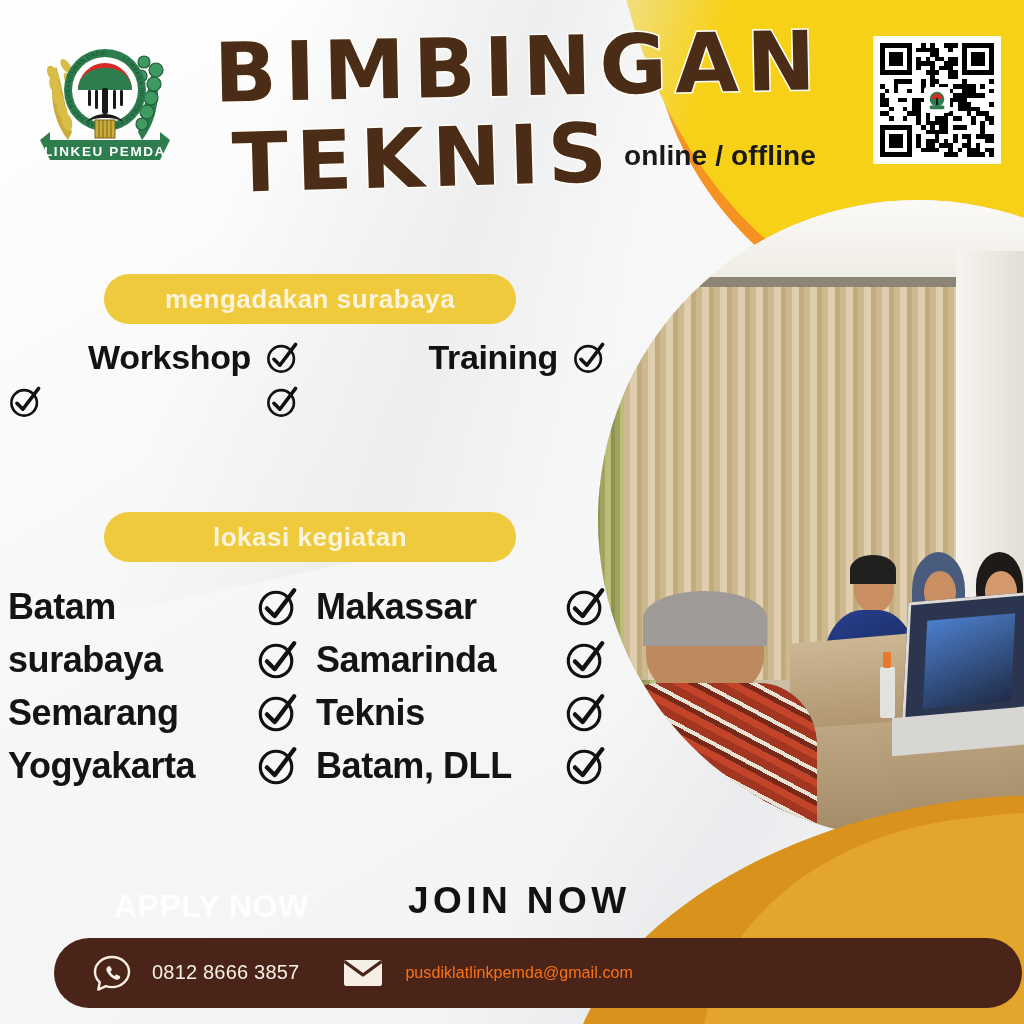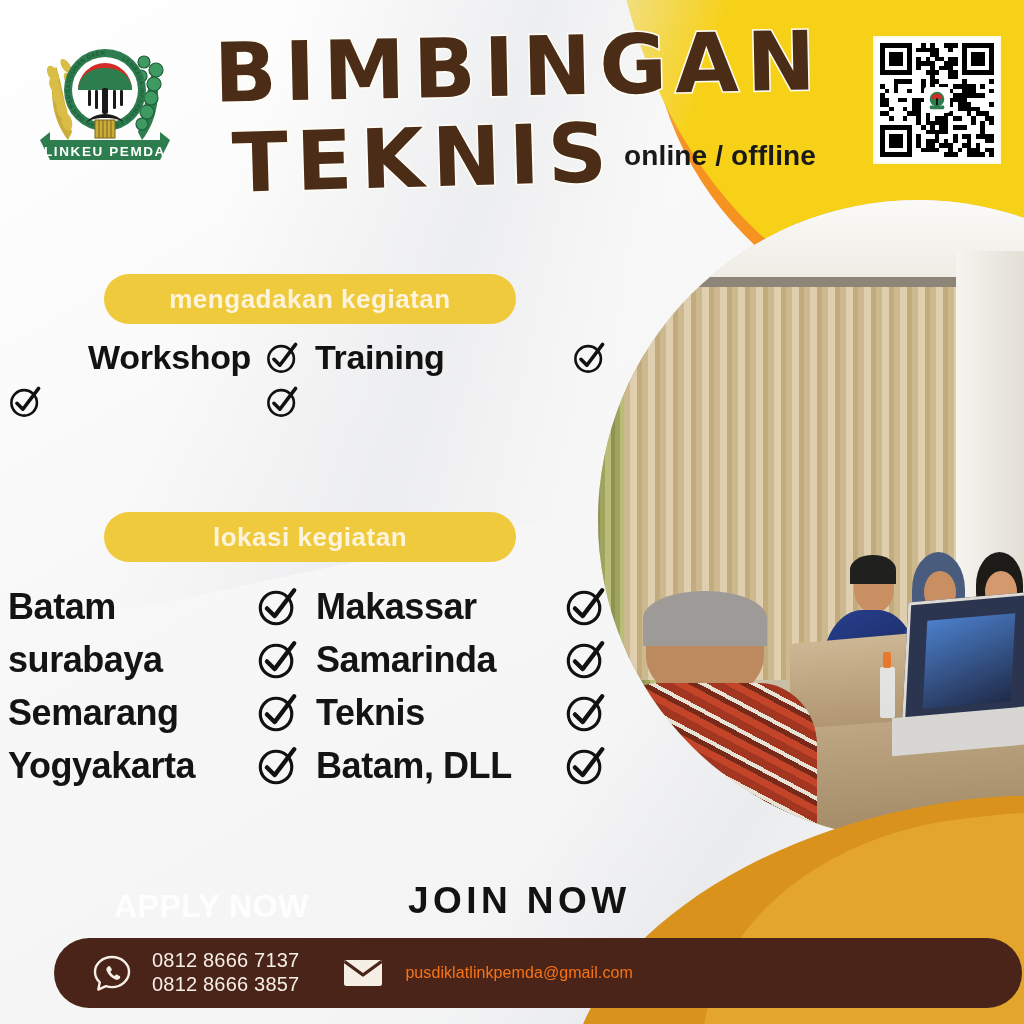--- a/index.html
+++ b/index.html
@@ -1055,31 +1055,31 @@
     <div class="qr-logo">
       <svg viewBox="0 0 24 24" width="22" height="22" aria-hidden="true">
         <circle cx="12" cy="11" r="8" fill="#2E7D4F"></circle>
         <path d="M12 5 a6 6 0 0 1 6 6 h-12 a6 6 0 0 1 6 -6z" fill="#D42B27"></path>
         <rect x="11" y="10" width="2" height="8" fill="#111"></rect>
         <rect x="4" y="18" width="16" height="4" rx="1.5" fill="#2E7D4F"></rect>
       </svg>
     </div>
   </div>
 
-  <div class="pill" id="pill-kegiatan">mengadakan kegiatan</div>
+  <div class="pill" id="pill-kegiatan">mengadakan surabaya</div>
 
   <div class="act-grid">
     <div class="act-label left-col">Workshop</div>
     <span>
       <svg class="check" viewBox="0 0 40 40" aria-hidden="true">
         <circle cx="19" cy="21" r="15" fill="none" stroke="#111" stroke-width="3.1"></circle>
         <path d="M10.5 21.5 L17.5 28.5 L36 4" fill="none" stroke="#111" stroke-width="4.2" stroke-linecap="round" stroke-linejoin="round"></path>
       </svg>
     </span>
-    <div class="act-label" style="text-align:left;">Training</div>
+    <div class="act-label" style="text-align:right;">Training</div>
     <span>
       <svg class="check" viewBox="0 0 40 40" aria-hidden="true">
         <circle cx="19" cy="21" r="15" fill="none" stroke="#111" stroke-width="3.1"></circle>
         <path d="M10.5 21.5 L17.5 28.5 L36 4" fill="none" stroke="#111" stroke-width="4.2" stroke-linecap="round" stroke-linejoin="round"></path>
       </svg>
     </span>
 
     <span>
       <svg class="check" viewBox="0 0 40 40" aria-hidden="true">
         <circle cx="19" cy="21" r="15" fill="none" stroke="#111" stroke-width="3.1"></circle>
@@ -1164,21 +1164,20 @@
   <div class="footer">
 
     <div class="f-item">
       <span class="f-icon">
         <svg width="44" height="44" viewBox="0 0 44 44" aria-hidden="true">
           <path d="M22 6 C12.6 6 5 12.6 5 20.8 C5 25 6.8 28.7 9.8 31.3 L8.3 38.6 L15.9 35.2 C17.8 35.8 19.8 36.1 22 36.1 C31.4 36.1 39 29.2 39 20.8 C39 12.6 31.4 6 22 6 z" fill="none" stroke="#F6EFE6" stroke-width="2.4" stroke-linejoin="round"></path>
           <path d="M18.6 15.2 c0.6 -0.3 1.3 -0.1 1.7 0.5 l1.4 2.4 c0.3 0.6 0.2 1.3 -0.3 1.7 l-1 0.9 c0.8 1.9 2.3 3.4 4.2 4.3 l0.9 -1 c0.4 -0.5 1.1 -0.6 1.7 -0.3 l2.4 1.3 c0.6 0.4 0.8 1.1 0.5 1.7 c-0.8 1.8 -2.9 2.6 -4.7 1.9 c-4 -1.5 -7.3 -4.8 -8.8 -8.8 c-0.7 -1.8 0.1 -3.9 2 -4.6 z" fill="#F6EFE6"></path>
         </svg>
       </span>
       <div class="f-phone-lines">
-        <div>0812 8666 7137</div>
         <div>0812 8666 3857</div>
       </div>
     </div>
 
     <div class="gap-a"></div>
 
     <div class="f-item">
       <span class="f-icon">
         <svg width="44" height="36" viewBox="0 0 44 36" aria-hidden="true">
           <rect x="3" y="5" width="38" height="26" rx="2.5" fill="#F6EFE6"></rect>

